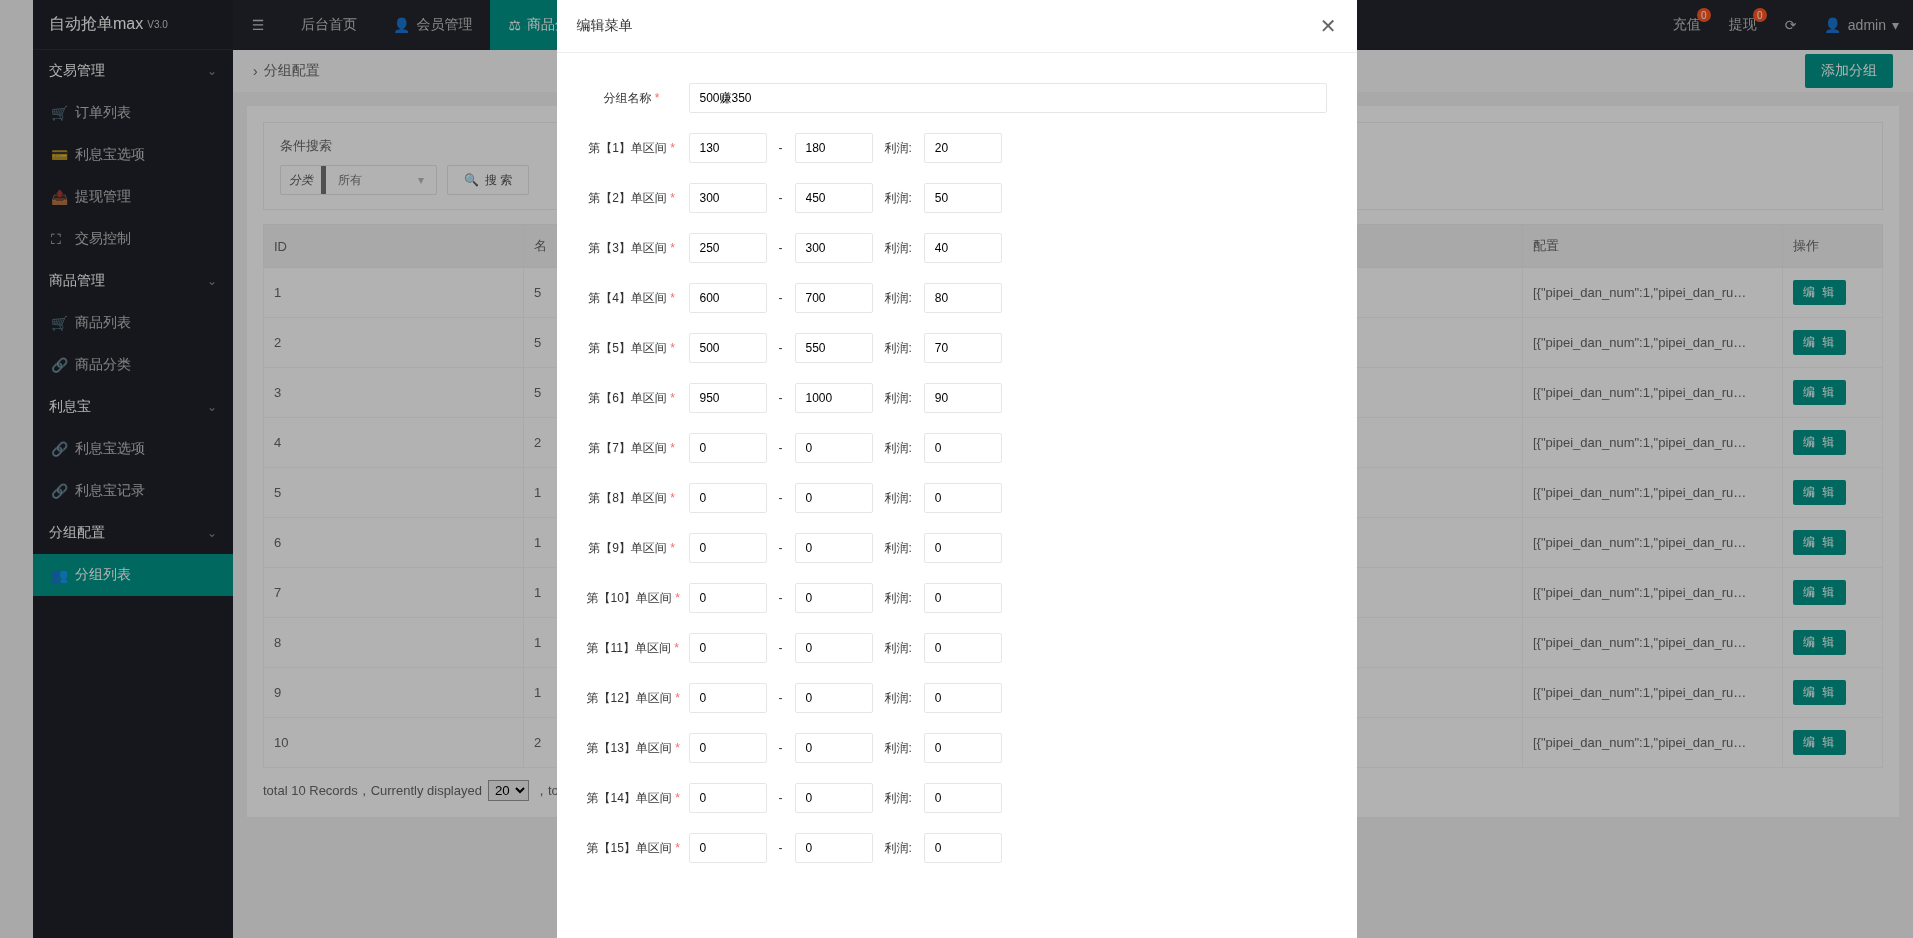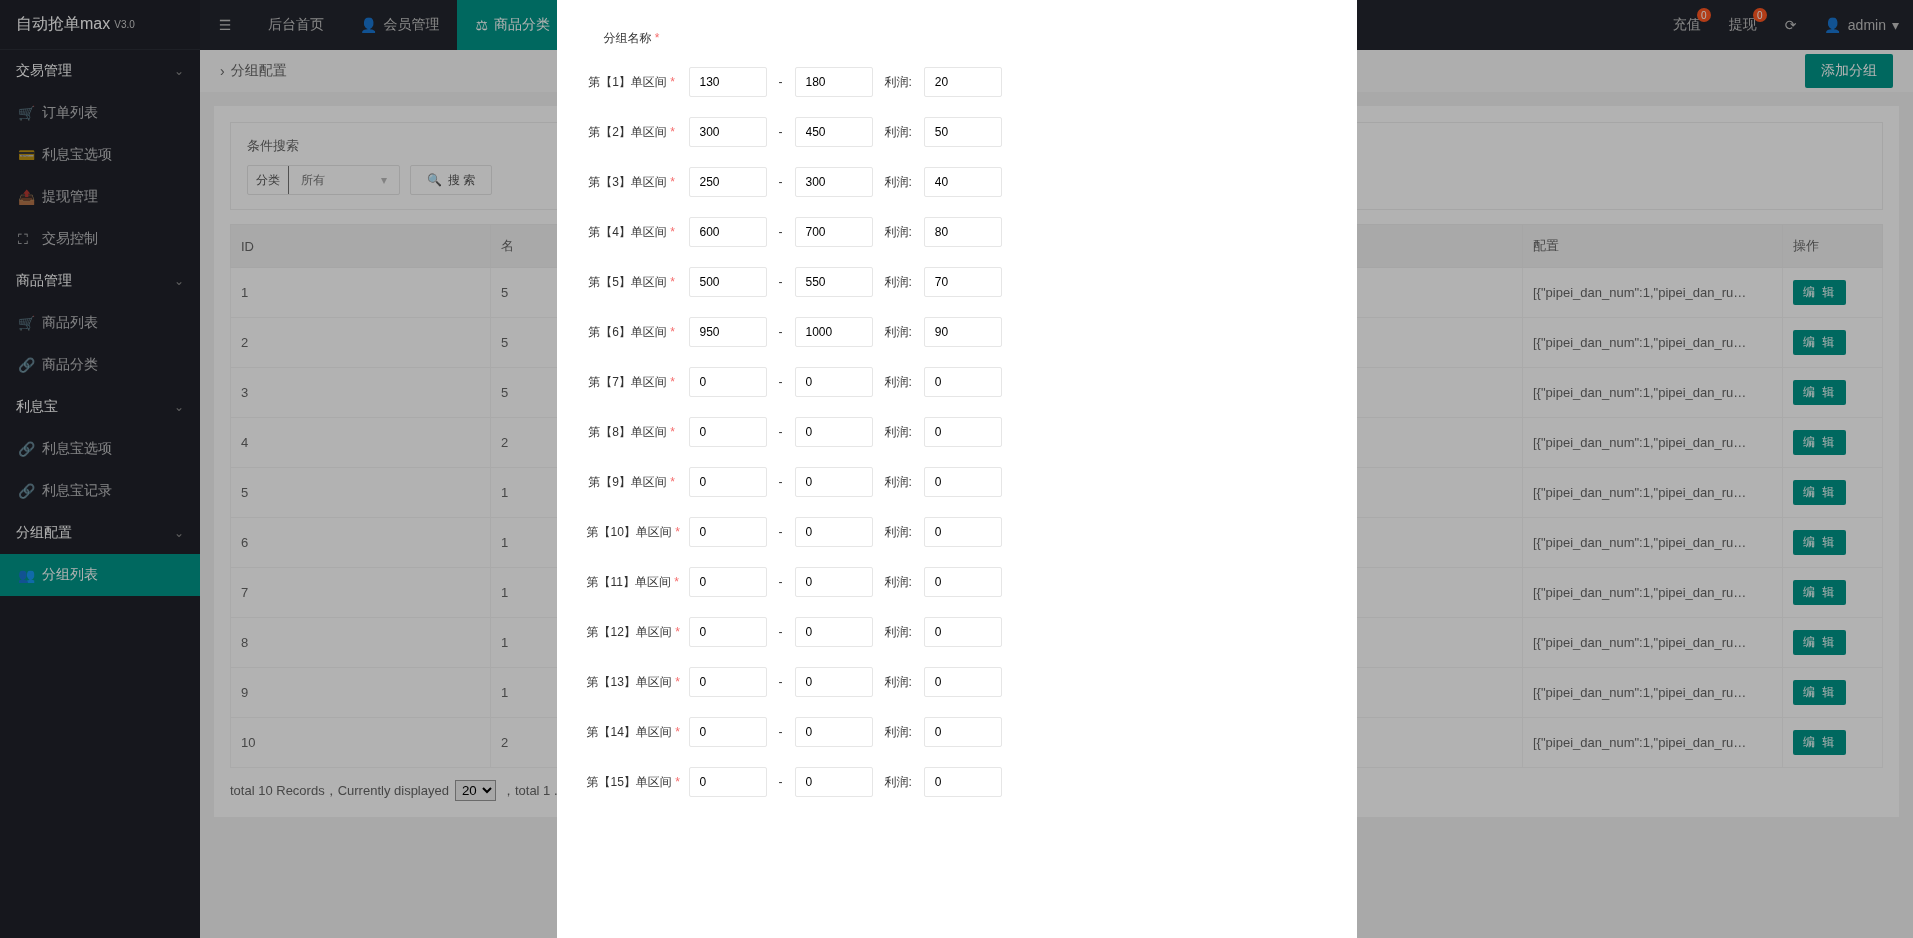--- a/index.html
+++ b/index.html
@@ -1,17 +1,17 @@
 <!DOCTYPE html>
 <html><head>
 <meta charset="utf-8">
 <style>
 * { box-sizing: border-box; margin: 0; padding: 0; }
 body { font-family: "Microsoft YaHei", Arial, sans-serif; font-size: 12px; background: #f2f2f2; color: #333; overflow: hidden; }
-.app { display: flex; height: 100vh; }
+.app { display: flex; height: 100vh; padding-left: 33px; }
 
 
 .sidebar { width: 200px; background: #20222A; color: #a4a8b1; display: flex; flex-direction: column; }
 .logo { height: 50px; background: #20222A; display: flex; align-items: center; padding: 0 16px; color: #fff; font-size: 16px; font-weight: 500; border-bottom: 1px solid #2b2e37; }
 .logo sup { font-size: 10px; margin-left: 4px; color: #ccc; }
 .side-heading { display: flex; align-items: center; justify-content: space-between; padding: 12px 16px; color: #fff; cursor: pointer; font-size: 14px; }
 .side-item { display: flex; align-items: center; gap: 10px; padding: 12px 18px; cursor: pointer; font-size: 14px; color: rgba(255,255,255,0.7); }
 .side-item.active { background: #009688; color: #fff; }
 .chev { font-size: 12px; color: #888; }
 .side-icon { width: 14px; display: inline-block; }
@@ -32,21 +32,21 @@
 .crumb-left { display: flex; align-items: center; gap: 6px; color: #666; font-size: 14px; }
 .btn-primary { background: #009688; color: #fff; border: none; padding: 8px 16px; border-radius: 2px; font-size: 14px; cursor: pointer; }
 
 
 .content { flex: 1; padding: 14px; overflow: auto; }
 .card { background: #fff; padding: 16px; }
 .search-wrap { border: 1px solid #eee; padding: 14px 16px; margin-bottom: 14px; }
 .search-title { color: #666; margin-bottom: 10px; font-size: 13px; }
 .search-row { display: flex; align-items: center; gap: 10px; }
 .select-box { display: flex; align-items: center; border: 1px solid #e6e6e6; height: 30px; border-radius: 2px; }
-.select-box .sel-label { padding: 0 8px; color: #555; border-right: 1px solid #737373; height: 100%; display: flex; align-items: center; }
+.select-box .sel-label { padding: 0 8px; color: #555; border-right: 5px solid #737373; height: 100%; display: flex; align-items: center; font-style: italic; }
 .select-box .sel-val { padding: 0 12px; color: #757575; width: 110px; display: flex; align-items: center; justify-content: space-between; }
 .btn-outline { border: 1px solid #e6e6e6; background: #fff; padding: 0 16px; height: 30px; display: flex; align-items: center; gap: 6px; cursor: pointer; border-radius: 2px; color: #555; font-size: 12px; }
 
 table.tbl { width: 100%; border-collapse: collapse; font-size: 13px; }
 table.tbl th { background: #f2f2f2; text-align: left; font-weight: 400; color: #666; padding: 12px 10px; border: 1px solid #eee; }
 table.tbl td { padding: 12px 10px; border: 1px solid #f4f4f4; color: #666; }
 .btn-sm { background: #009688; color: #fff; border: none; padding: 4px 10px; border-radius: 2px; font-size: 12px; cursor: pointer; letter-spacing: 2px; }
 .ellipsis { white-space: nowrap; overflow: hidden; text-overflow: ellipsis; max-width: 220px; }
 
 .pager { padding-top: 12px; color: #666; font-size: 13px; display: flex; align-items: center; gap: 6px; }
@@ -305,26 +305,31 @@
           </select>
           <span>，total 1 ...</span>
         </div>
       </div>
     </div>
   </div>
 </div>
 
 <div class="overlay">
   <div class="modal">
+    <div class="modal-hd">
+      <span>编辑菜单</span>
+      <span class="close">✕</span>
+    </div>
     <div class="modal-body">
       <div class="frow">
         <span class="flabel">
           <span>分组名称</span>
           <span class="req">*</span>
         </span>
+        <input class="finput long" value="500赚350" style="">
       </div>
       <div id="modal-rows">
           <div class="frow">
             <span class="flabel"><span>第【1】单区间</span> <span class="req">*</span></span>
             <input class="finput sm" value="130" style="">
             <span>-</span>
             <input class="finput sm" value="180" style="">
             <span class="profit-label">利润:</span>
             <input class="finput sm" value="20" style="">
           </div>

